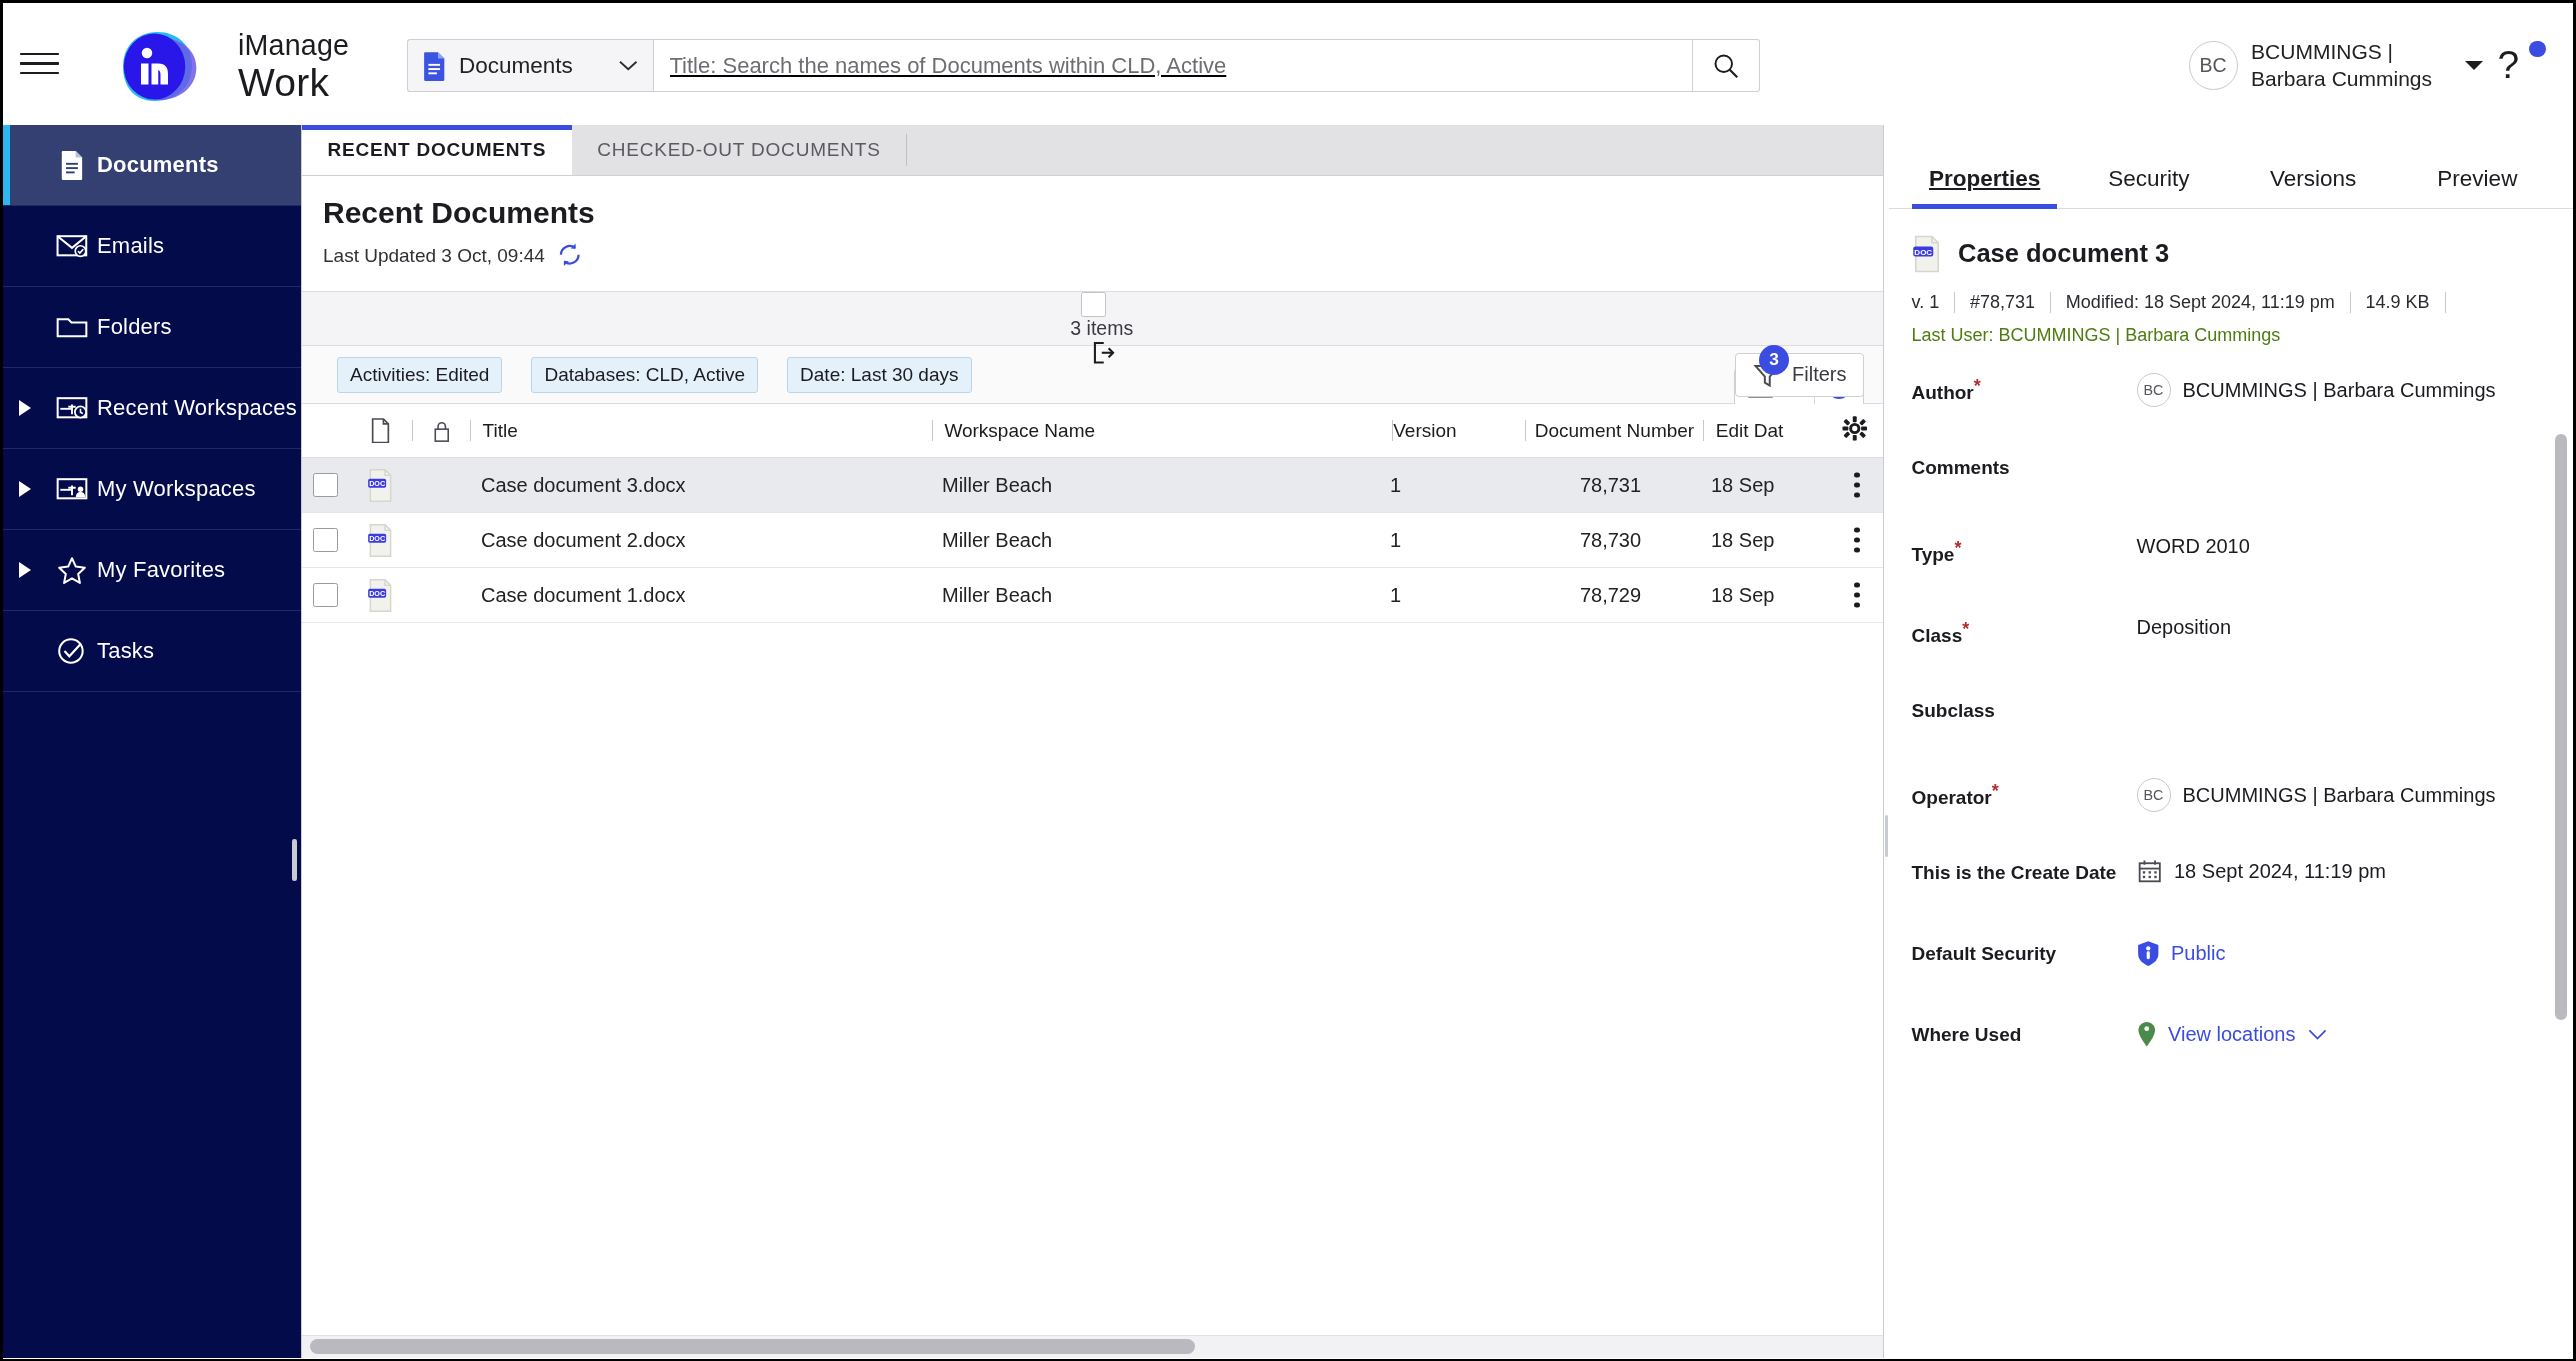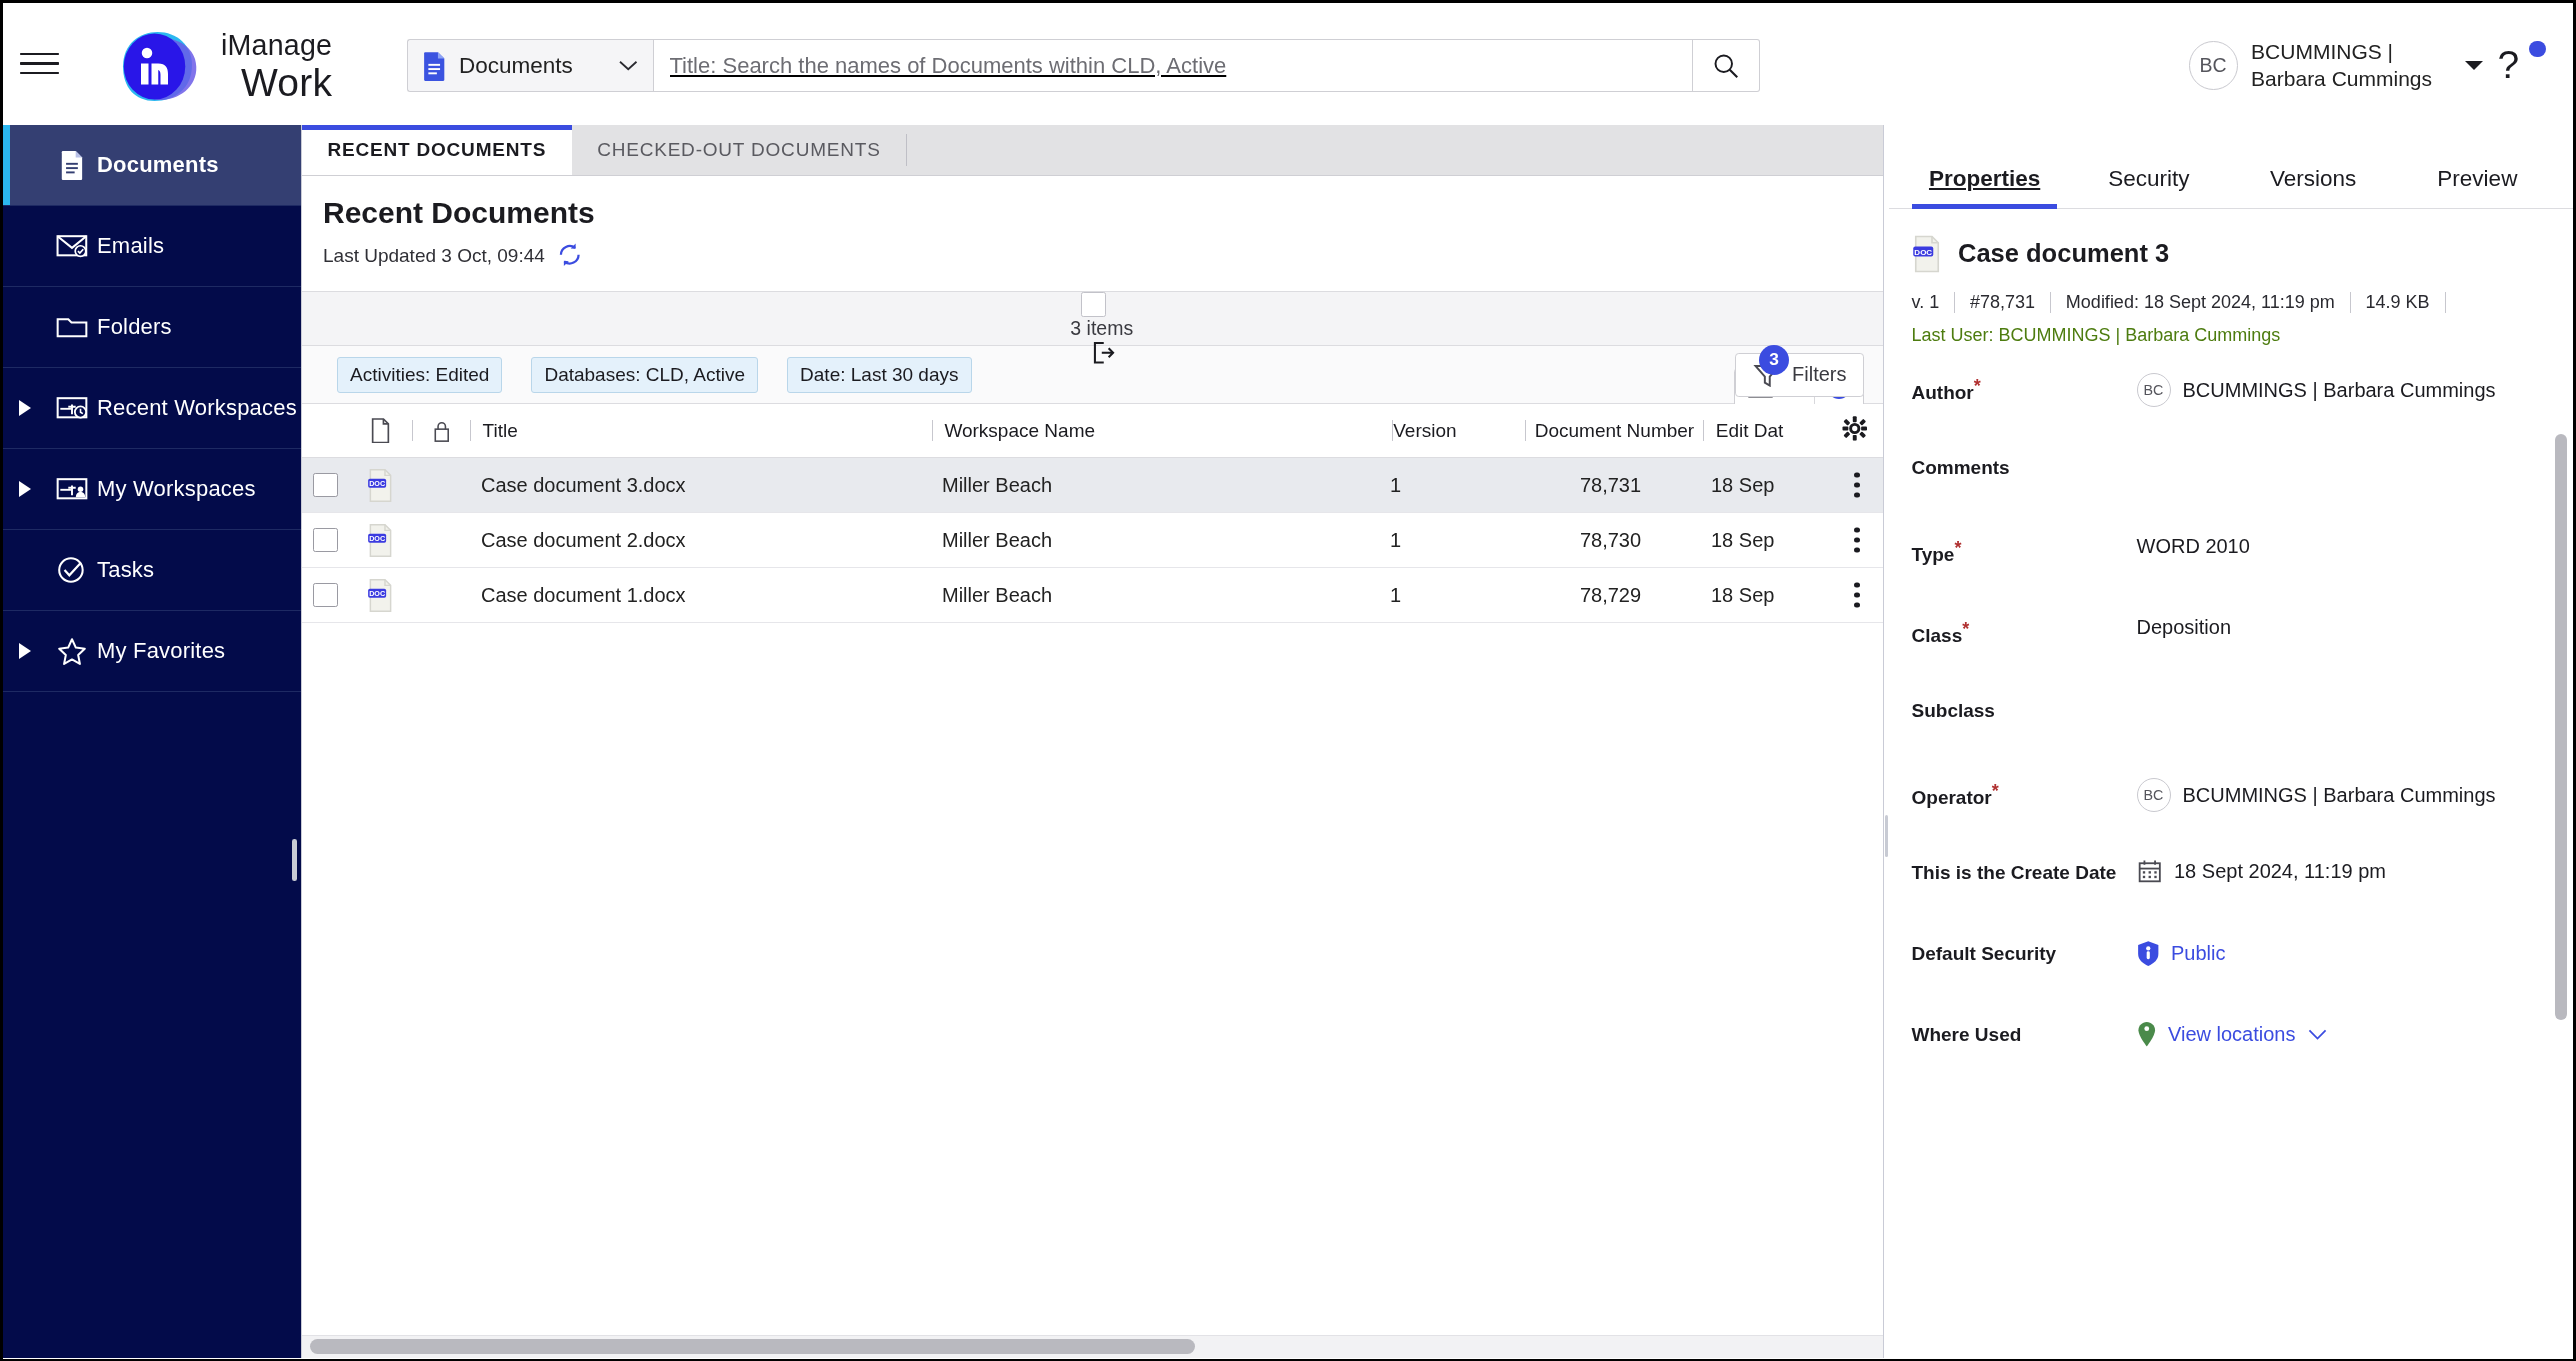--- a/index.html
+++ b/index.html
@@ -22,21 +22,21 @@
   }
   .hamburger{
     position:absolute; left:16.5px; top:44px; width:39px; height:33px;
     display:flex; flex-direction:column; justify-content:center; gap:7.5px;
     cursor:pointer;
   }
   .hamburger i{display:block;height:2.3px;background:#1b1b20;border-radius:0.8px;}
 
   .logo{position:absolute; left:105px; top:21px; width:406px; height:81px;}
   .logo-mark{position:absolute;left:0;top:4.5px;width:99px;height:75px;}
-  .logo-text{position:absolute;left:113px;top:4.5px;text-align:right;}
+  .logo-text{position:absolute;left:130px;top:4.5px;}
   .logo-text .l1{font-size:28.6px;color:#1b1b20;line-height:33px;letter-spacing:0.2px;}
   .logo-text .l2{font-size:39px;color:#1b1b20;line-height:41px;font-weight:300;letter-spacing:0.2px;}
 
   .searchwrap{
     position:absolute; left:404px; top:36px; width:1353px; height:53px;
     display:flex; align-items:stretch;
   }
   .scope{
     width:218px; background:#f5f5f7; border:0.8px solid #cfcfd4; border-right:none;
     border-radius:3px 0 0 3px;
@@ -385,40 +385,40 @@
           <rect x="1.5" y="3" width="27" height="18" stroke="#fff" stroke-width="1.9" fill="none"></rect>
           <path d="M4 13 h10" stroke="#fff" stroke-width="1.8"></path>
           <path d="M15 9 v9 M11.5 11 h7" stroke="#fff" stroke-width="1.8"></path>
           <circle cx="23" cy="12.5" r="2.6" fill="#fff"></circle>
           <path d="M18.6 20 c0 -3.4 2 -5 4.4 -5 c2.4 0 4.4 1.6 4.4 5z" fill="#fff"></path>
         </svg>
       </span>
       <span class="nav-lbl">My Workspaces</span>
     </div>
 
+    <div class="nav-item">
+      <span class="nav-arrow">
+          <span class="tri"></span>
+        </span>
+      <span class="nav-ico">
+        <svg width="32" height="30" viewBox="0 0 30 28">
+          <path d="M15 3 l3.6 7.8 l8.4 1 l-6.2 5.9 l1.6 8.4 l-7.4 -4.2 l-7.4 4.2 l1.6 -8.4 l-6.2 -5.9 l8.4 -1z" stroke="#fff" stroke-width="1.9" fill="none" stroke-linejoin="round"></path>
+        </svg>
+      </span>
+      <span class="nav-lbl">My Favorites</span>
+    </div>
+
     <div class="nav-item noarrow">
       <span class="nav-ico">
         <svg width="32" height="30" viewBox="0 0 30 28">
           <circle cx="14" cy="14" r="11" stroke="#fff" stroke-width="1.9" fill="none"></circle>
           <path d="M8 14 l4.5 5 l11 -12" stroke="#fff" stroke-width="2" fill="none"></path>
         </svg>
       </span>
       <span class="nav-lbl">Tasks</span>
-    </div>
-
-    <div class="nav-item">
-      <span class="nav-arrow">
-          <span class="tri"></span>
-        </span>
-      <span class="nav-ico">
-        <svg width="32" height="30" viewBox="0 0 30 28">
-          <path d="M15 3 l3.6 7.8 l8.4 1 l-6.2 5.9 l1.6 8.4 l-7.4 -4.2 l-7.4 4.2 l1.6 -8.4 l-6.2 -5.9 l8.4 -1z" stroke="#fff" stroke-width="1.9" fill="none" stroke-linejoin="round"></path>
-        </svg>
-      </span>
-      <span class="nav-lbl">My Favorites</span>
     </div>
 
     <div class="sb-handle"></div>
   </div>
 
   <div class="main">
 
     <div class="tabstrip">
       <div class="tab active">
         <span class="tabbar"></span>

